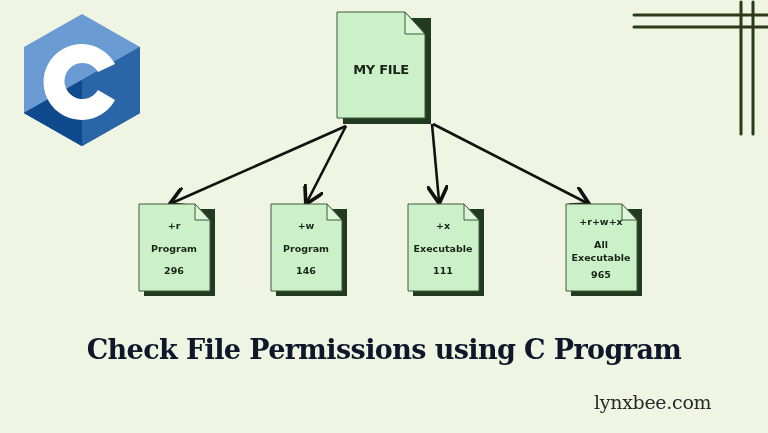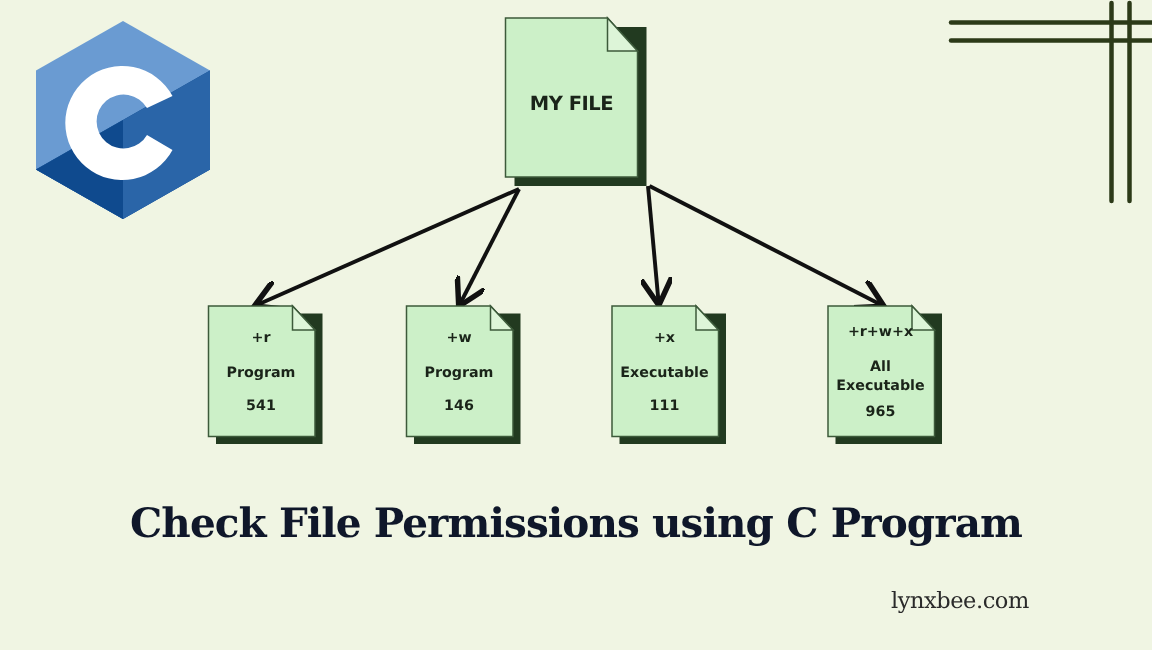--- a/index.html
+++ b/index.html
@@ -39,35 +39,35 @@
     .main-file .file-text { font-size: 13px; letter-spacing: -0.3px; padding-top: 8px; }
 
     .small-file { width: 76px; height: 92px; top: 204px; }
     .small-file .file-text { font-size: 9.5px; line-height: 1.15; padding-top: 4px; }
     .small-file .line { margin: 6px 0; }
     .small-file .line.tight { margin: 1px 0; }
 
     .f1 { left: 139px; }
     .f2 { left: 271px; }
     .f3 { left: 408px; }
-    .f4 { left: 552px; }
+    .f4 { left: 566px; }
 
     .title {
       left: 0; width: 768px; top: 334px;
       text-align: center;
       font-family: "DejaVu Serif", serif;
       font-weight: bold;
       font-size: 27px;
       color: #0f172a;
       letter-spacing: -0.6px;
     }
     .site {
       left: 594px; top: 391px;
       font-family: "DejaVu Serif", serif;
-      font-size: 15px;
+      font-size: 19px;
       color: #2a2a2a;
       letter-spacing: -0.3px;
     }
   </style>
 </head>
 <body>
 
 <svg class="abs logo" viewBox="0 0 124 136">
 
   <polygon points="62,2 120,35 120,101 62,134 4,101 4,35" fill="#6a9bd2"></polygon>
@@ -112,21 +112,21 @@
 
 <div class="file small-file f1">
   <svg width="76" height="92" viewBox="0 0 76 92">
     <path d="M5,5 L76,5 L76,92 L5,92 Z" fill="#223a20"></path>
     <path d="M0,0 L56,0 L71,16 L71,87 L0,87 Z" fill="#ccf0c8" stroke="#3c5a3a" stroke-width="1"></path>
     <path d="M56,0 L56,16 L71,16 Z" fill="#ddf5d8" stroke="#3c5a3a" stroke-width="1"></path>
   </svg>
   <div class="file-text">
     <div class="line">+r</div>
     <div class="line">Program</div>
-    <div class="line">541</div>
+    <div class="line">296</div>
   </div>
 </div>
 
 <div class="file small-file f2">
   <svg width="76" height="92" viewBox="0 0 76 92">
     <path d="M5,5 L76,5 L76,92 L5,92 Z" fill="#223a20"></path>
     <path d="M0,0 L56,0 L71,16 L71,87 L0,87 Z" fill="#ccf0c8" stroke="#3c5a3a" stroke-width="1"></path>
     <path d="M56,0 L56,16 L71,16 Z" fill="#ddf5d8" stroke="#3c5a3a" stroke-width="1"></path>
   </svg>
   <div class="file-text">

